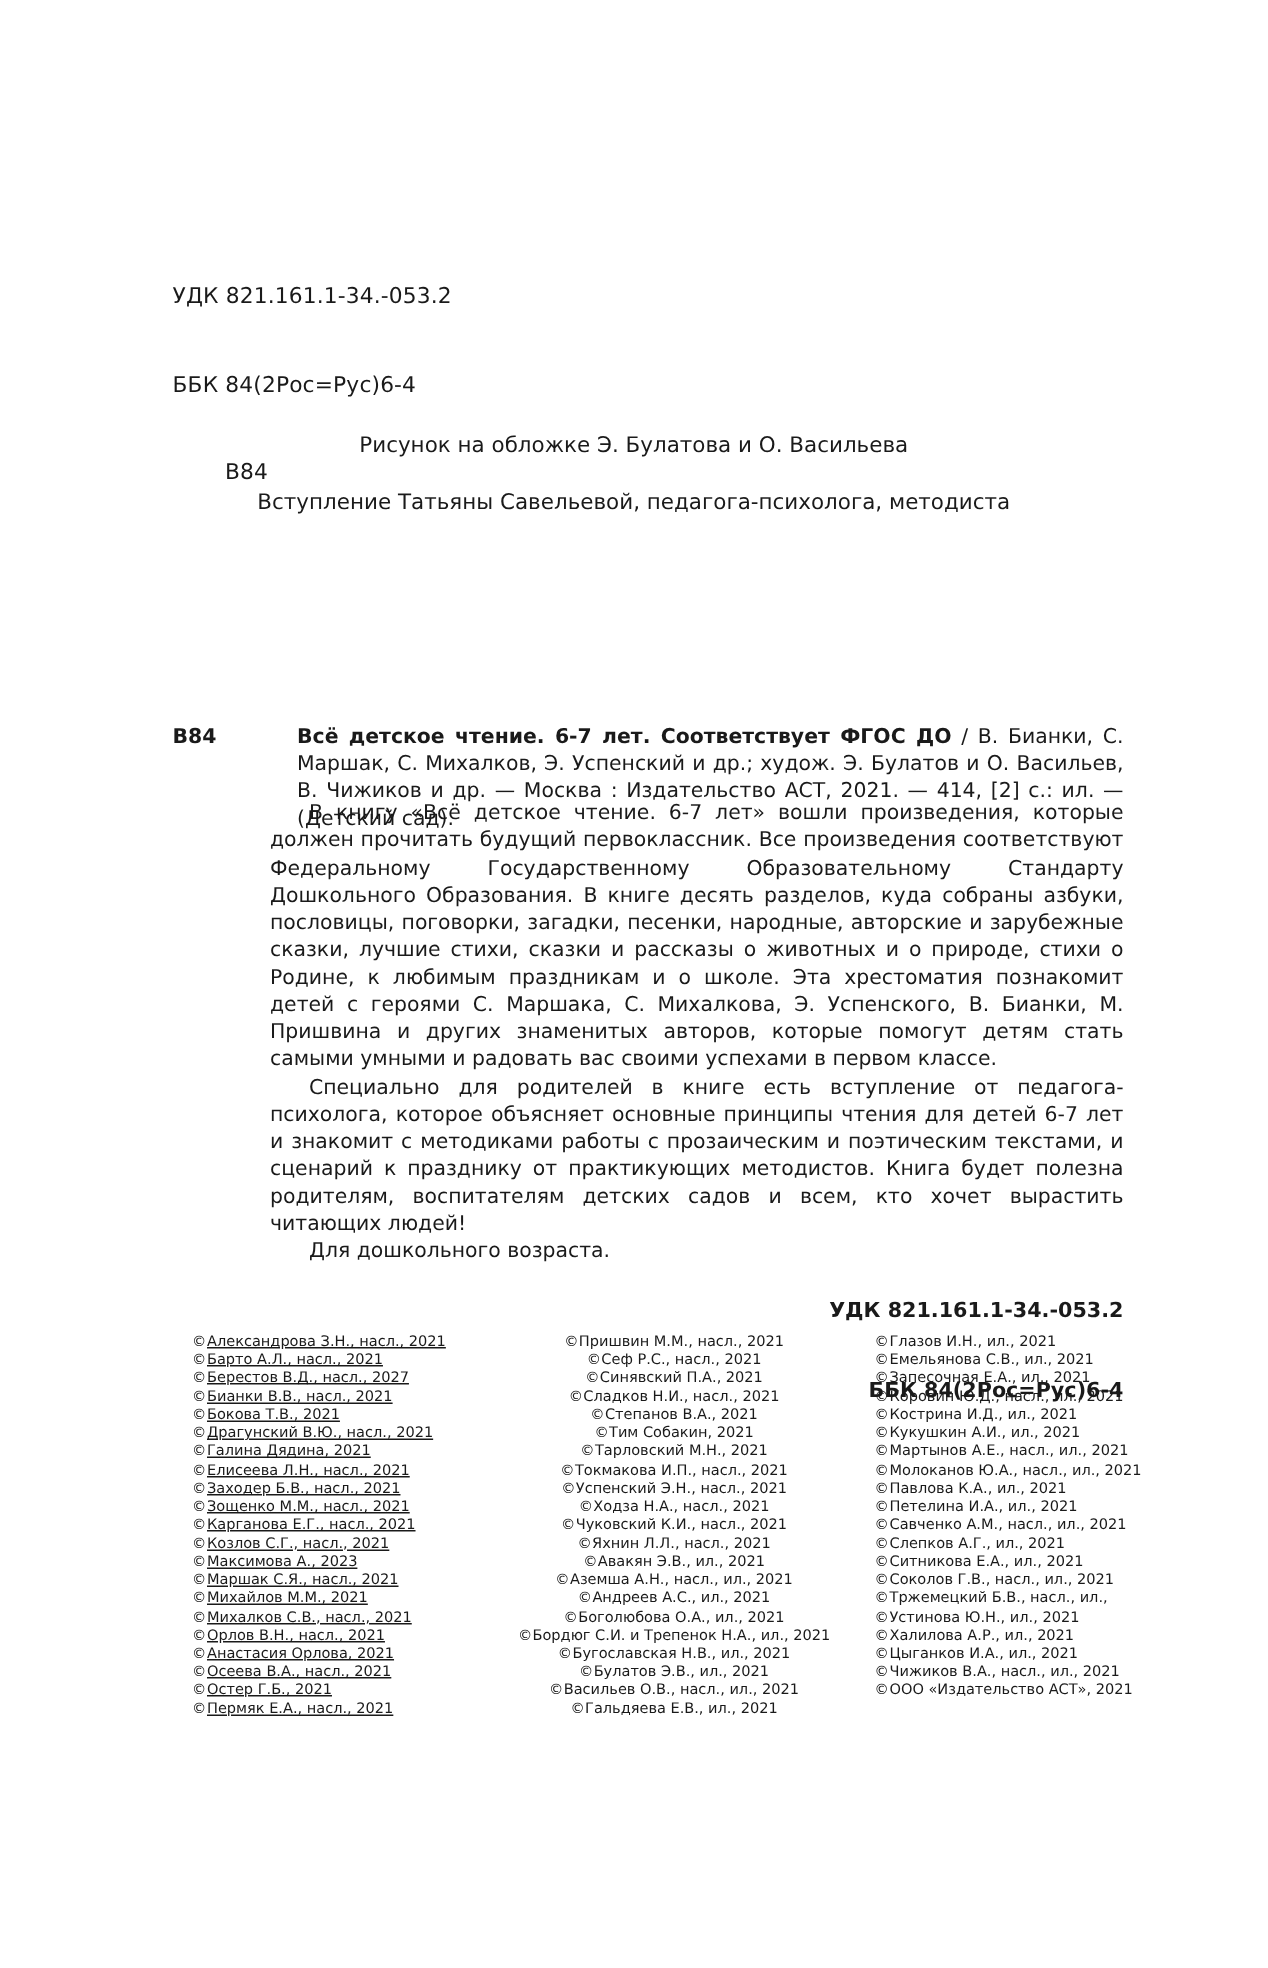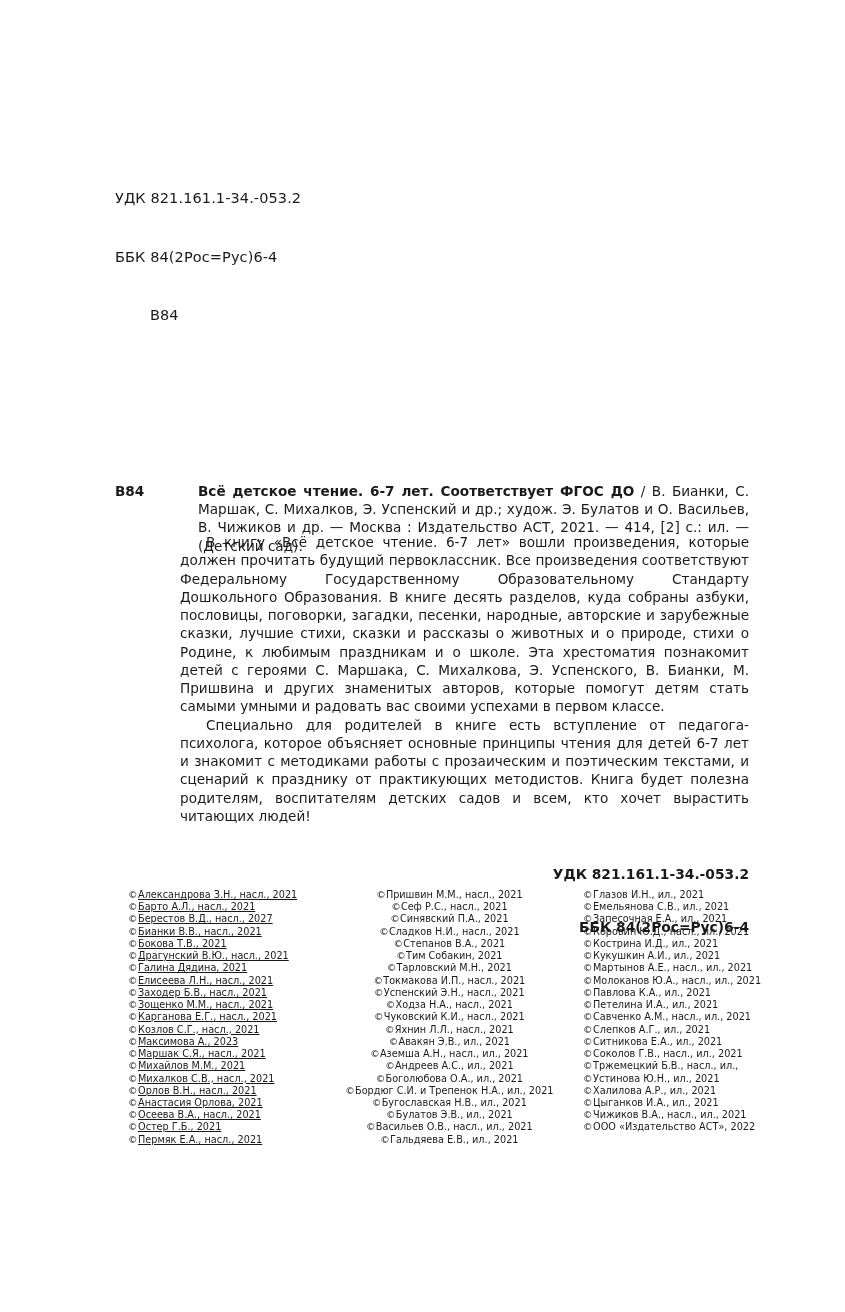--- a/index.html
+++ b/index.html
@@ -149,31 +149,36 @@
 <body>
 
 <div class="page">
 
   <div class="udk-block">
     <div class="udk-line-1">УДК 821.161.1-34.-053.2</div>
     <div class="udk-line-2">ББК 84(2Рос=Рус)6-4</div>
     <div class="udk-line-3">В84</div>
   </div>
 
+  <div class="credits">
+    <div class="credit-line-1">Рисунок на обложке Э. Булатова и О. Васильева</div>
+    <div class="credit-line-2">Вступление Татьяны Савельевой, педагога-психолога, методиста</div>
+  </div>
 
   <div class="biblio">
     <div class="biblio-row">
       <span class="biblio-sigla">В84</span>
       <div class="biblio-body"><span class="bk-title">Всё детское чтение. 6-7 лет. Соответствует ФГОС ДО</span><span> / В. Бианки, С. Маршак, С. Михалков, Э. Успенский и др.; худож. Э. Булатов и О. Васильев, В. Чижиков и др. — Москва : Издательство АСТ, 2021. — 414, [2] с.: ил. — (Детский сад).</span></div>
     </div>
   </div>
 
   <div class="annotation">
     <p>В книгу «Всё детское чтение. 6-7 лет» вошли произведения, которые должен прочитать будущий первоклассник. Все произведения соответствуют Федеральному Государственному Образовательному Стандарту Дошкольного Образования. В книге десять разделов, куда собраны азбуки, пословицы, поговорки, загадки, песенки, народные, авторские и зарубежные сказки, лучшие стихи, сказки и рассказы о животных и о природе, стихи о Родине, к любимым праздникам и о школе. Эта хрестоматия познакомит детей с героями С. Маршака, С. Михалкова, Э. Успенского, В. Бианки, М. Пришвина и других знаменитых авторов, которые помогут детям стать самыми умными и радовать вас своими успехами в первом классе.</p>
     <p>Специально для родителей в книге есть вступление от педагога-психолога, которое объясняет основные принципы чтения для детей 6-7 лет и знакомит с методиками работы с прозаическим и поэтическим текстами, и сценарий к празднику от практикующих методистов. Книга будет полезна родителям, воспитателям детских садов и всем, кто хочет вырастить читающих людей!</p>
+    <p class="nojust">Для дошкольного возраста.</p>
   </div>
 
   <div class="udk-bottom">
     <div>УДК 821.161.1-34.-053.2</div>
     <div>ББК 84(2Рос=Рус)6-4</div>
   </div>
 
   <div class="copyrights">
     <div class="cr-col cr-col-1">
         <span class="cr-item"><span class="cr-mark">©</span><span>Александрова З.Н., насл., 2021</span></span>
@@ -234,17 +239,17 @@
         <span class="cr-item"><span class="cr-mark">©</span><span>Петелина И.А., ил., 2021</span></span>
         <span class="cr-item"><span class="cr-mark">©</span><span>Савченко А.М., насл., ил., 2021</span></span>
         <span class="cr-item"><span class="cr-mark">©</span><span>Слепков А.Г., ил., 2021</span></span>
         <span class="cr-item"><span class="cr-mark">©</span><span>Ситникова Е.А., ил., 2021</span></span>
         <span class="cr-item"><span class="cr-mark">©</span><span>Соколов Г.В., насл., ил., 2021</span></span>
         <span class="cr-item"><span class="cr-mark">©</span><span>Тржемецкий Б.В., насл., ил.,</span></span>
         <span class="cr-item"><span class="cr-mark">©</span><span>Устинова Ю.Н., ил., 2021</span></span>
         <span class="cr-item"><span class="cr-mark">©</span><span>Халилова А.Р., ил., 2021</span></span>
         <span class="cr-item"><span class="cr-mark">©</span><span>Цыганков И.А., ил., 2021</span></span>
         <span class="cr-item"><span class="cr-mark">©</span><span>Чижиков В.А., насл., ил., 2021</span></span>
-        <span class="cr-item"><span class="cr-mark">©</span><span>ООО «Издательство АСТ», 2022</span></span>
+        <span class="cr-item"><span class="cr-mark">©</span><span>ООО «Издательство АСТ», 2021</span></span>
       </div>
   </div>
 
 </div>
 
 </body></html>

